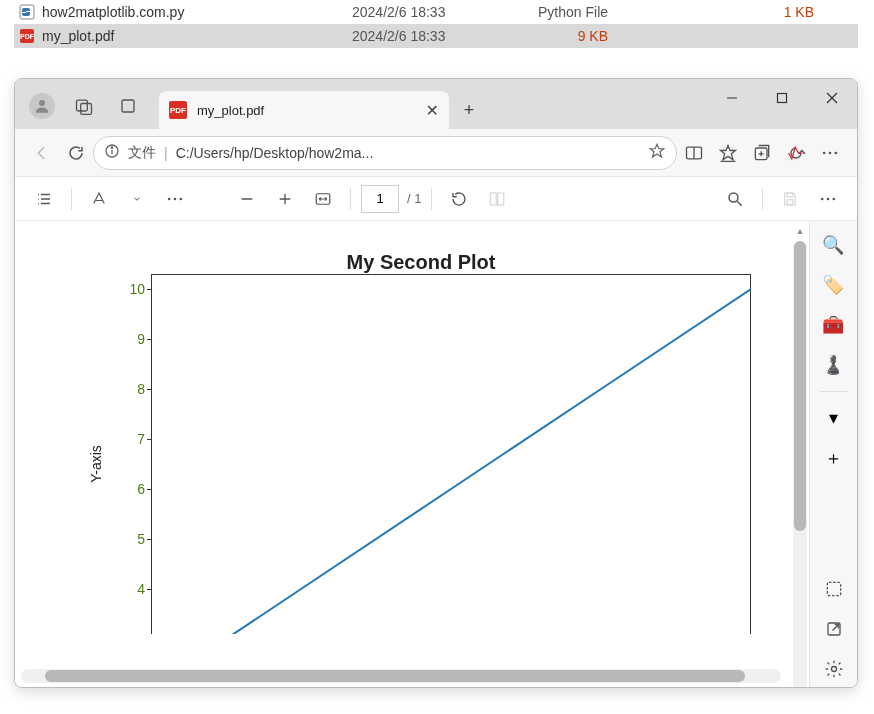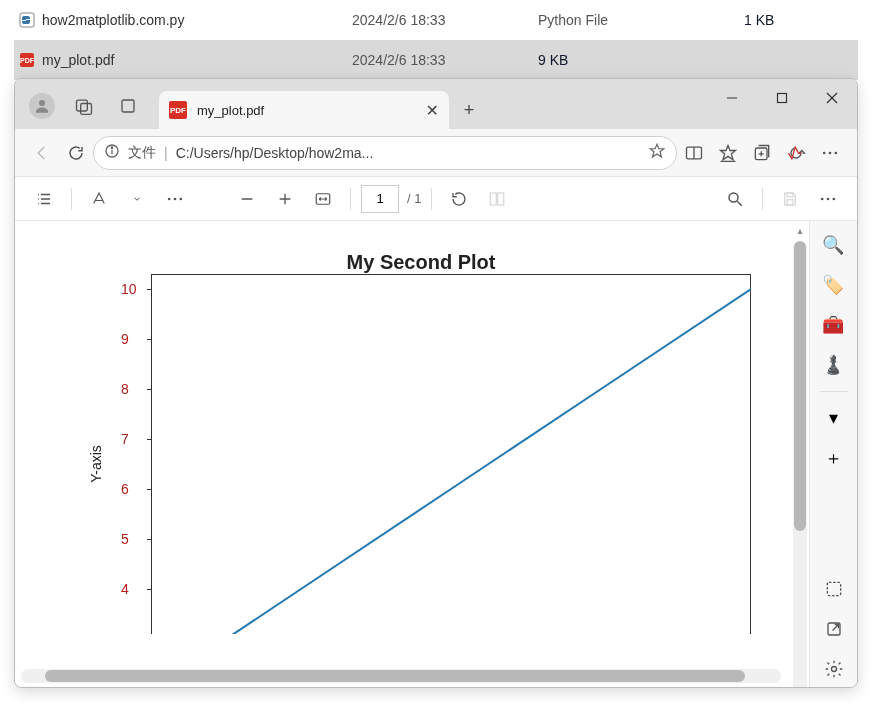--- a/index.html
+++ b/index.html
@@ -1,26 +1,26 @@
 <!DOCTYPE html>
 <html><head>
 <meta charset="utf-8">
 <style>
 * { margin: 0; padding: 0; box-sizing: border-box; font-family: "Segoe UI", Arial, sans-serif; }
 body { background: #fff; width: 874px; height: 714px; position: relative; overflow: hidden; }
 
 
 .file-list { position: absolute; top: 0; left: 14px; width: 844px; }
-.file-row { display: flex; align-items: center; height: 40px; font-size: 14px; color: #333; }
+.file-row { display: flex; align-items: center; height: 24px; font-size: 14px; color: #333; }
 .file-row.selected { background: #d9d9d9; }
 .file-row .ficon { width: 18px; height: 18px; margin: 0 6px 0 4px; display:flex; align-items:center; justify-content:center; }
 .file-row .fname { flex: 0 0 310px; }
 .file-row .fdate { flex: 0 0 186px; color: #555; }
 .file-row .ftype { flex: 0 0 206px; color: #555; }
-.file-row .fsize { flex: 0 0 80px; padding-right: 10px; color: #0f172a; }
+.file-row .fsize { flex: 0 0 80px; text-align: right; padding-right: 10px; color: #c2410c; }
 
 
 .browser { position: absolute; top: 78px; left: 14px; width: 844px; height: 610px; border: 1px solid #bbb; border-radius: 8px; background: #fff; display:flex; flex-direction:column; box-shadow: 0 4px 14px rgba(0,0,0,0.15); overflow:hidden; }
 
 .titlebar { height: 50px; background: #dedede; display:flex; align-items:flex-end; }
 .tb-left { display:flex; align-items:center; gap: 14px; padding: 0 8px 8px 14px; }
 .prof { width: 26px; height: 26px; border-radius: 50%; background: #c8c8c8; display:flex; align-items:center; justify-content:center; }
 .sq-btn { width: 30px; height: 30px; display:flex; align-items:center; justify-content:center; color:#444; }
 .tab { background: #f7f7f7; border-radius: 8px 8px 0 0; height: 38px; margin-left: 8px; display:flex; align-items:center; padding: 0 10px; gap: 10px; min-width: 290px; }
 .tab .pdf-badge { width:18px; height:18px; background:#d93025; color:#fff; font-size:8px; font-weight:bold; border-radius:2px; display:flex; align-items:center; justify-content:center; }
@@ -58,21 +58,21 @@
 .sidebar { width:48px; background:#f7f7f7; border-left:1px solid #e5e5e5; display:flex; flex-direction:column; align-items:center; padding-top:6px; gap:4px; }
 .sb-btn { width:36px; height:36px; display:flex; align-items:center; justify-content:center; font-size:18px; border-radius:4px; }
 .sb-divider { width: 28px; height:1px; background:#ddd; margin:4px 0; }
 
 
 .chart-wrap { position:absolute; left:46px; top:10px; width:680px; height:440px; }
 .chart-title { text-align:center; font-size:20px; font-weight:600; color:#222; }
 .plot-outer { position:relative; width:100%; height:380px; }
 .ylabel { position:absolute; left:-4px; top:50%; transform: translateY(-50%) rotate(-90deg); transform-origin:center; font-size:14px; color:#222; }
 .plot-box { position:absolute; left:70px; top:0; width:600px; height:360px; border:1px solid #333; border-bottom:none; }
-.ytick { position:absolute; left:40px; width:24px; font-size:14px; color:#b91c1c; transform: translateY(-50%); }
+.ytick { position:absolute; left:40px; width:24px; text-align:right; font-size:14px; color:#4d7c0f; transform: translateY(-50%); }
 .ytick-mark { position:absolute; left:66px; width:4px; height:1px; background:#333; }
 svg.plotline { position:absolute; left:70px; top:0; width:600px; height:360px; }
 </style>
 </head>
 <body>
 
 <div class="file-list">
   <div class="file-row">
     <span class="ficon">
       <svg width="16" height="16" viewBox="0 0 16 16">

